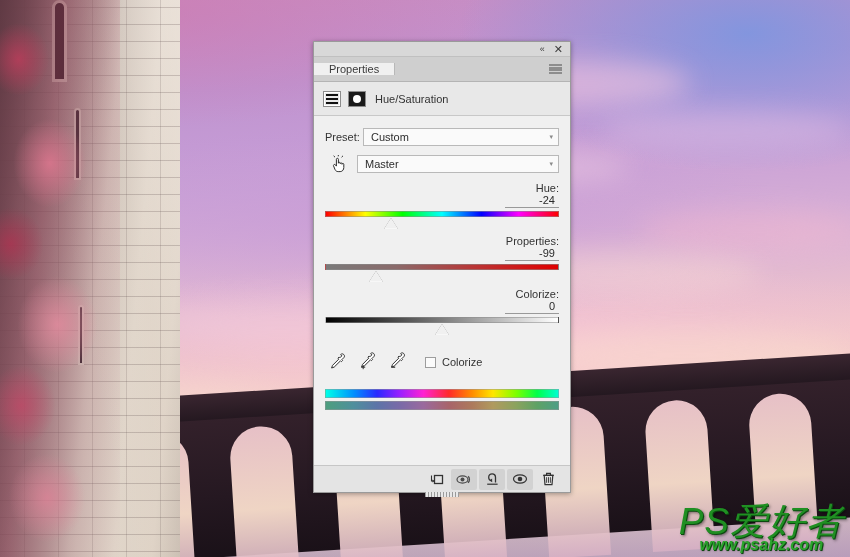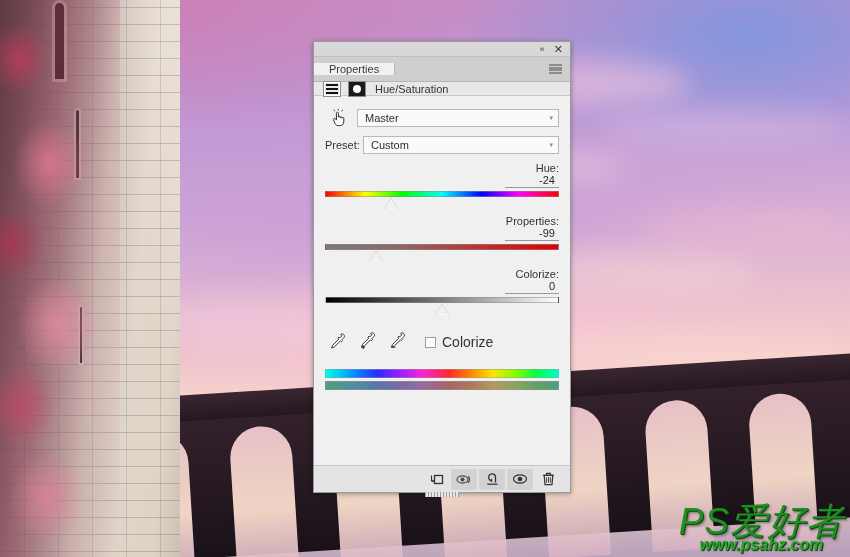--- a/index.html
+++ b/index.html
@@ -160,21 +160,21 @@
     border-right: 1px solid #b8b8b8;
   }
   .menu-ico {
     position: absolute; right: 8px; top: 50%; transform: translateY(-50%);
     width: 13px; height: 9px;
     display: flex; flex-direction: column; justify-content: space-between;
   }
   .menu-ico i { display:block; height: 1px; background: #4d4d4d; }
 
   .adj-head {
-    height: 14px; background: #e8e8e8;
+    height: 34px; background: #e8e8e8;
     border-bottom: 1px solid #c8c8c8;
     display: flex; align-items: center; gap: 7px; padding: 0 9px;
   }
   .thumb-adj {
     width: 18px; height: 16px;
     background: #e6e6e6;
     border: 1px solid #8c8c8c;
     box-shadow: inset 0 0 0 1px #fff;
     position: relative; overflow: hidden;
   }
@@ -252,21 +252,21 @@
   .tools-row {
     display: flex; align-items: center; gap: 10px;
     margin-top: 16px; padding-left: 2px;
   }
   .eyed { width: 20px; height: 20px; }
   .colorize { display: flex; align-items: center; gap: 6px; margin-left: 8px; }
   .cbox {
     width: 11px; height: 11px; background: #fbfbfb;
     border: 1px solid #9d9d9d;
   }
-  .cbox-label { font-size: 14px; color: #333; }
+  .cbox-label { font-size: 11px; color: #333; }
 
   .spectrums { margin-top: 17px; }
   .spec {
     height: 9px; border: 1px solid rgba(150,150,150,.5);
   }
   .spec-top {
     background: linear-gradient(to right,
       #00ffe8 0%, #0090ff 12%, #2a2aff 22%, #9b1fff 32%,
       #ff22d2 42%, #ff2a2a 53%, #ff8c00 63%, #ffe600 72%,
       #7cff00 82%, #00ff4a 91%, #00ffd0 100%);
@@ -360,36 +360,36 @@
 
     <div class="adj-head">
       <span class="thumb-adj"></span>
       <span class="thumb-mask"></span>
       <span class="adj-title">Hue/Saturation</span>
     </div>
 
     <div class="body">
 
       <div class="row">
+        <span class="row-label">Preset:</span>
+        <div class="select">
+          <span>Custom</span>
+          <span class="chev">▾</span>
+        </div>
+      </div>
+
+      <div class="row">
         <span class="hand-ico">
           <svg width="17" height="18" viewBox="0 0 17 18">
             <path d="M6.2 16.6c-1.5 0-2.6-.8-3.2-2.1L1.6 11c-.3-.6 0-1.3.6-1.5.5-.2 1 0 1.3.4l.9 1.2V4.3c0-.6.4-1 1-1s1 .4 1 1v3.9c0-.5.4-.9.9-.9s.9.4.9.9v.5c0-.5.4-.9.9-.9s.9.4.9.9v.6c0-.5.4-.9.9-.9s.9.4.9.9v3.2c0 2.1-1.3 4.1-3.6 4.1H6.2z" fill="#fff" stroke="#2e2e2e" stroke-width="1"></path>
             <path d="M3.0 2.2 L1.6 0.8 M6.3 1.3 L6.3 -0.4 M9.6 2.2 L11.0 0.8" stroke="#2e2e2e" stroke-width="1" fill="none"></path>
           </svg>
         </span>
         <div class="select">
           <span>Master</span>
-          <span class="chev">▾</span>
-        </div>
-      </div>
-
-      <div class="row">
-        <span class="row-label">Preset:</span>
-        <div class="select">
-          <span>Custom</span>
           <span class="chev">▾</span>
         </div>
       </div>
 
       <div class="slider-block">
         <div class="slider-head">
           <span class="slider-name">Hue:</span>
           <span class="slider-val">-24</span>
         </div>
         <div class="track-wrap">

